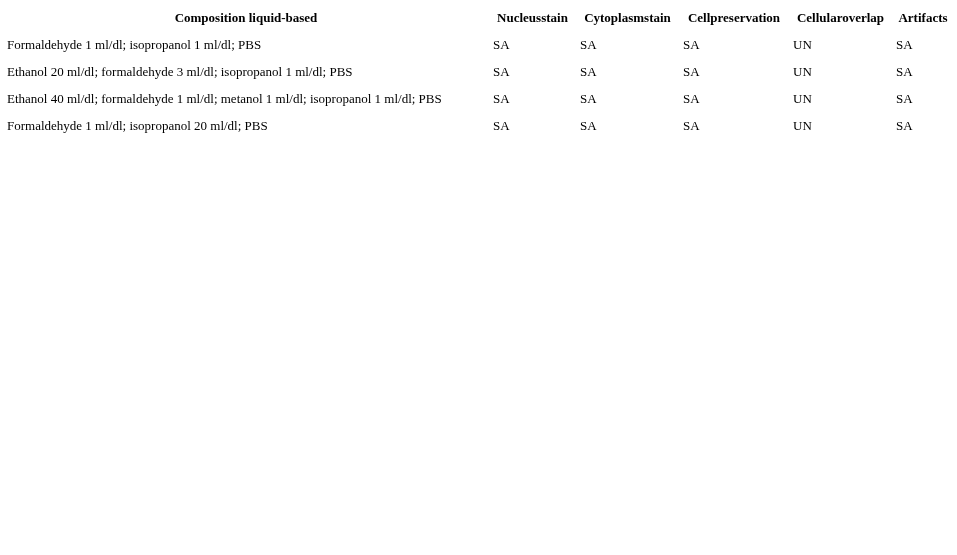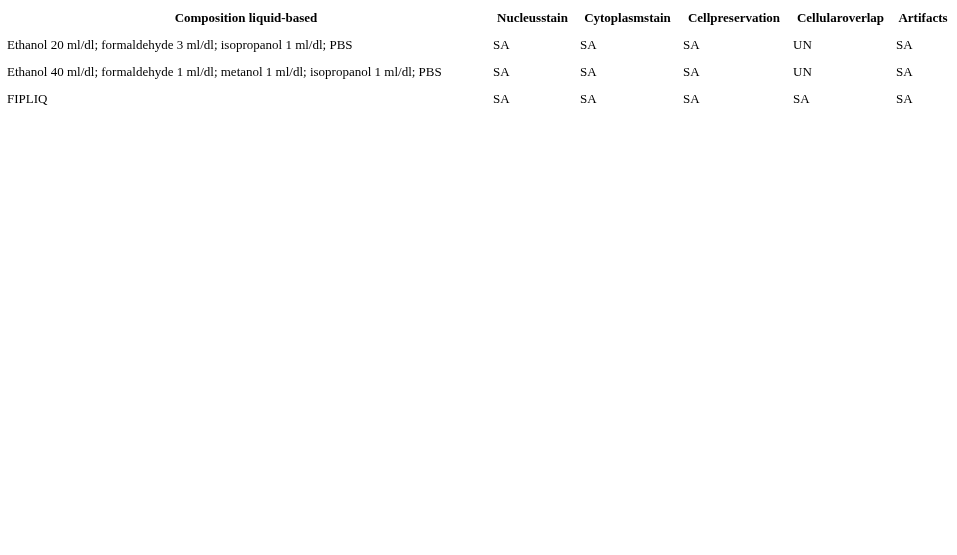--- a/index.html
+++ b/index.html
@@ -57,37 +57,45 @@
       <th>Composition liquid-based</th>
       <th>Nucleusstain</th>
       <th>Cytoplasmstain</th>
       <th>Cellpreservation</th>
       <th>Cellularoverlap</th>
       <th>Artifacts</th>
     </tr>
   </thead>
   <tbody>
     <tr>
+      <td>Formaldehyde 1 ml/dl; isopropanol 1 ml/dl; PBS</td>
+      <td>SA</td>
+      <td>SA</td>
+      <td>SA</td>
+      <td>UN</td>
+      <td>SA</td>
+    </tr>
+    <tr>
       <td>Ethanol 20 ml/dl; formaldehyde 3 ml/dl; isopropanol 1 ml/dl; PBS</td>
       <td>SA</td>
       <td>SA</td>
       <td>SA</td>
       <td>UN</td>
       <td>SA</td>
     </tr>
     <tr>
       <td>Ethanol 40 ml/dl; formaldehyde 1 ml/dl; metanol 1 ml/dl; isopropanol 1 ml/dl; PBS</td>
       <td>SA</td>
       <td>SA</td>
       <td>SA</td>
       <td>UN</td>
       <td>SA</td>
     </tr>
     <tr>
-      <td>FIPLIQ</td>
+      <td>Formaldehyde 1 ml/dl; isopropanol 20 ml/dl; PBS</td>
       <td>SA</td>
       <td>SA</td>
       <td>SA</td>
-      <td>SA</td>
+      <td>UN</td>
       <td>SA</td>
     </tr>
   </tbody>
 </table>
 
 </body></html>

